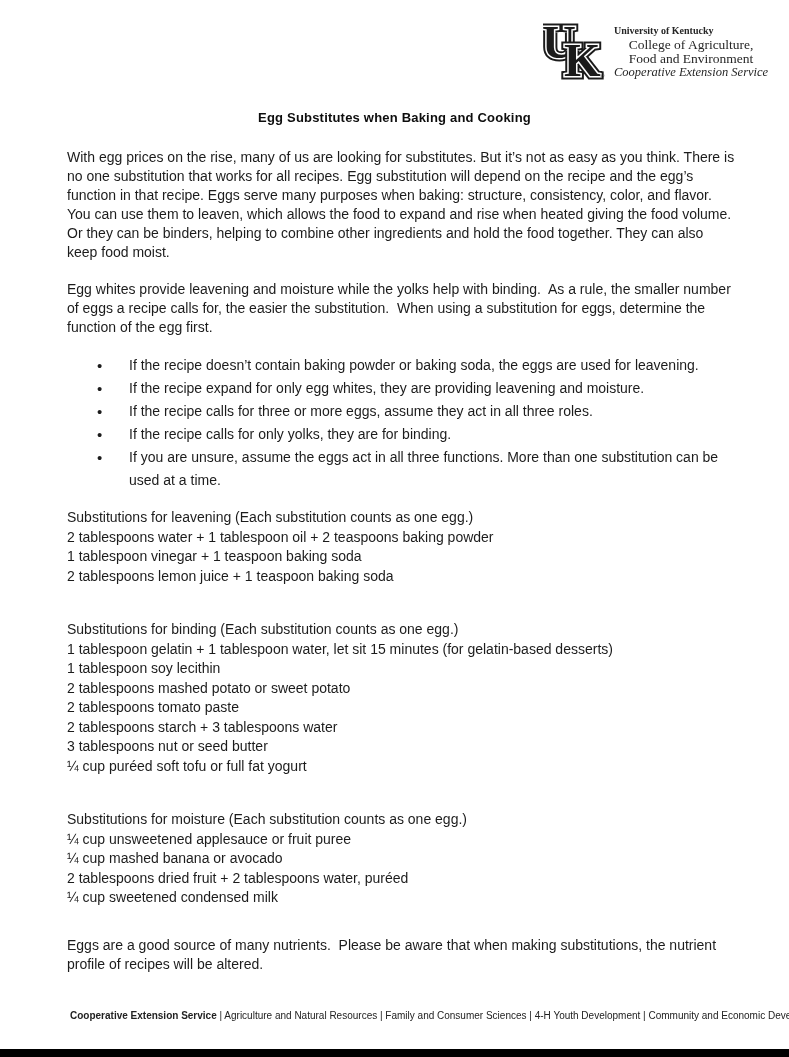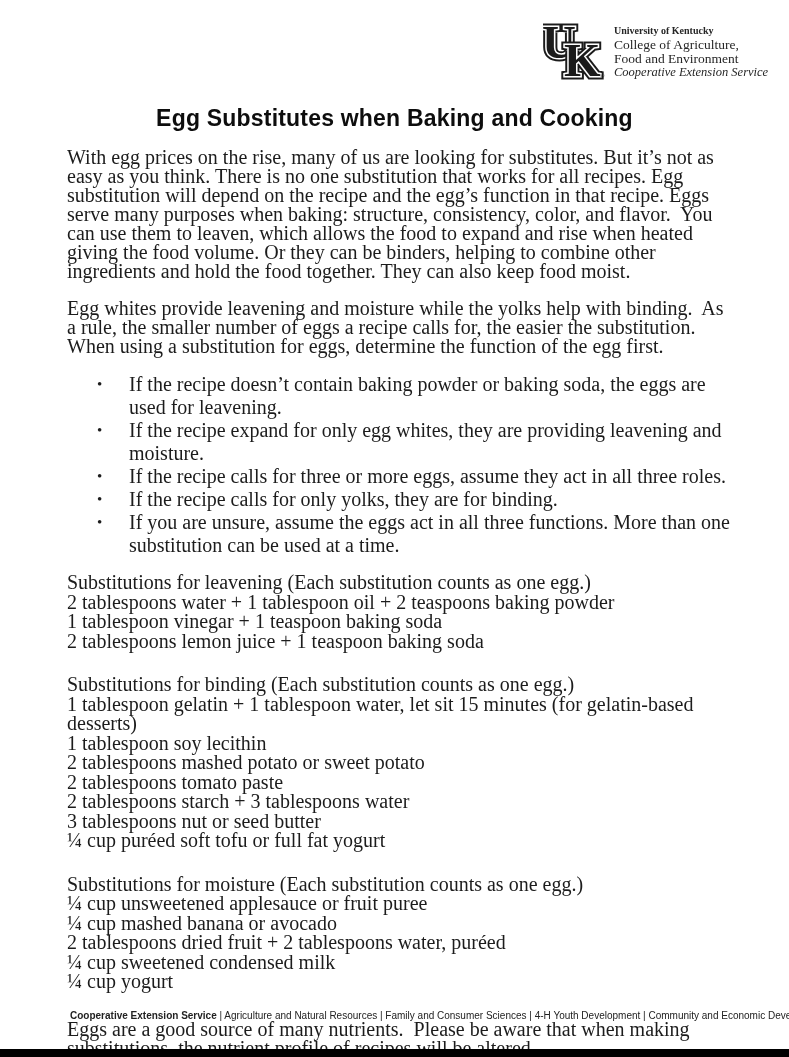--- a/index.html
+++ b/index.html
@@ -12,41 +12,41 @@
     overflow: hidden;
     font-family: "Liberation Sans", sans-serif;
     color: #1c1c1c;
   }
   
   .letterhead { position: relative; height: 90px; }
   .logo-block { position: absolute; left: 543px; top: 20px; display: flex; align-items: flex-start; }
   .uk-mark { width: 64px; height: 60px; margin-right: 7px; }
   .logo-text { font-family: "Liberation Serif", serif; color: #262626; padding-top: 4px; }
   .logo-text .lt1 { font-weight: bold; font-size: 10px; line-height: 14px; }
-  .logo-text .lt2, .logo-text .lt3 { font-size: 13.5px; line-height: 13.5px; }
+  .logo-text .lt2, .logo-text .lt3 { font-size: 13.5px; line-height: 13.5px; text-align: center; }
   .logo-text .lt4 { font-style: italic; font-size: 12.5px; line-height: 14px; }
   
   h1.doc-title {
     margin: 16px 0 0 0;
     text-align: center;
-    font-size: 23px;
+    font-size: 13px;
     line-height: 24px;
     font-weight: bold;
     color: #0d0d0d;
     letter-spacing: 0.2px;
   }
   
-  .content { padding: 0 54px 0 67px; font-size: 20px; line-height: 19px; font-family: Liberation Serif, serif; }
+  .content { padding: 0 54px 0 67px; font-size: 14px; line-height: 19px; }
   .content p { margin: 18px 0 0 0; white-space: pre-wrap; }
   ul.bullets { margin: 17px 0 16px 0; padding: 0 0 0 30px; list-style: none; }
   ul.bullets li { position: relative; padding-left: 32px; line-height: 23px; white-space: pre-wrap; }
   ul.bullets li::before { content: "\2022"; position: absolute; left: 0; top: 0; font-size: 15px; }
   #sections { margin-top: 14px; }
   .sub-section .line { line-height: 19.5px; white-space: pre-wrap; }
-  .sub-section + .sub-section { margin-top: 24px; }
+  .sub-section + .sub-section { margin-top: 34px; }
   p.closing { margin-top: 28px !important; }
   
   .footer {
     position: absolute;
     left: 70px;
     top: 1009px;
     font-size: 10px;
     line-height: 13px;
     white-space: nowrap;
     color: #222;
@@ -109,21 +109,20 @@
           <div class="line">2 tablespoons starch + 3 tablespoons water</div>
           <div class="line">3 tablespoons nut or seed butter</div>
           <div class="line">¼ cup puréed soft tofu or full fat yogurt</div>
         </div>
         <div class="sub-section">
           <div class="line">Substitutions for moisture (Each substitution counts as one egg.)</div>
           <div class="line">¼ cup unsweetened applesauce or fruit puree</div>
           <div class="line">¼ cup mashed banana or avocado</div>
           <div class="line">2 tablespoons dried fruit + 2 tablespoons water, puréed</div>
           <div class="line">¼ cup sweetened condensed milk</div>
-          <div class="line">¼ cup yogurt</div>
         </div>
       </div>
 
     <p class="closing">Eggs are a good source of many nutrients.  Please be aware that when making substitutions, the nutrient profile of recipes will be altered.</p>
   </div>
 
   <div class="footer">
     <span class="f-bold">Cooperative Extension Service</span><span> | Agriculture and Natural Resources | Family and Consumer Sciences | 4-H Youth Development | Community and Economic Development</span>
   </div>
 

